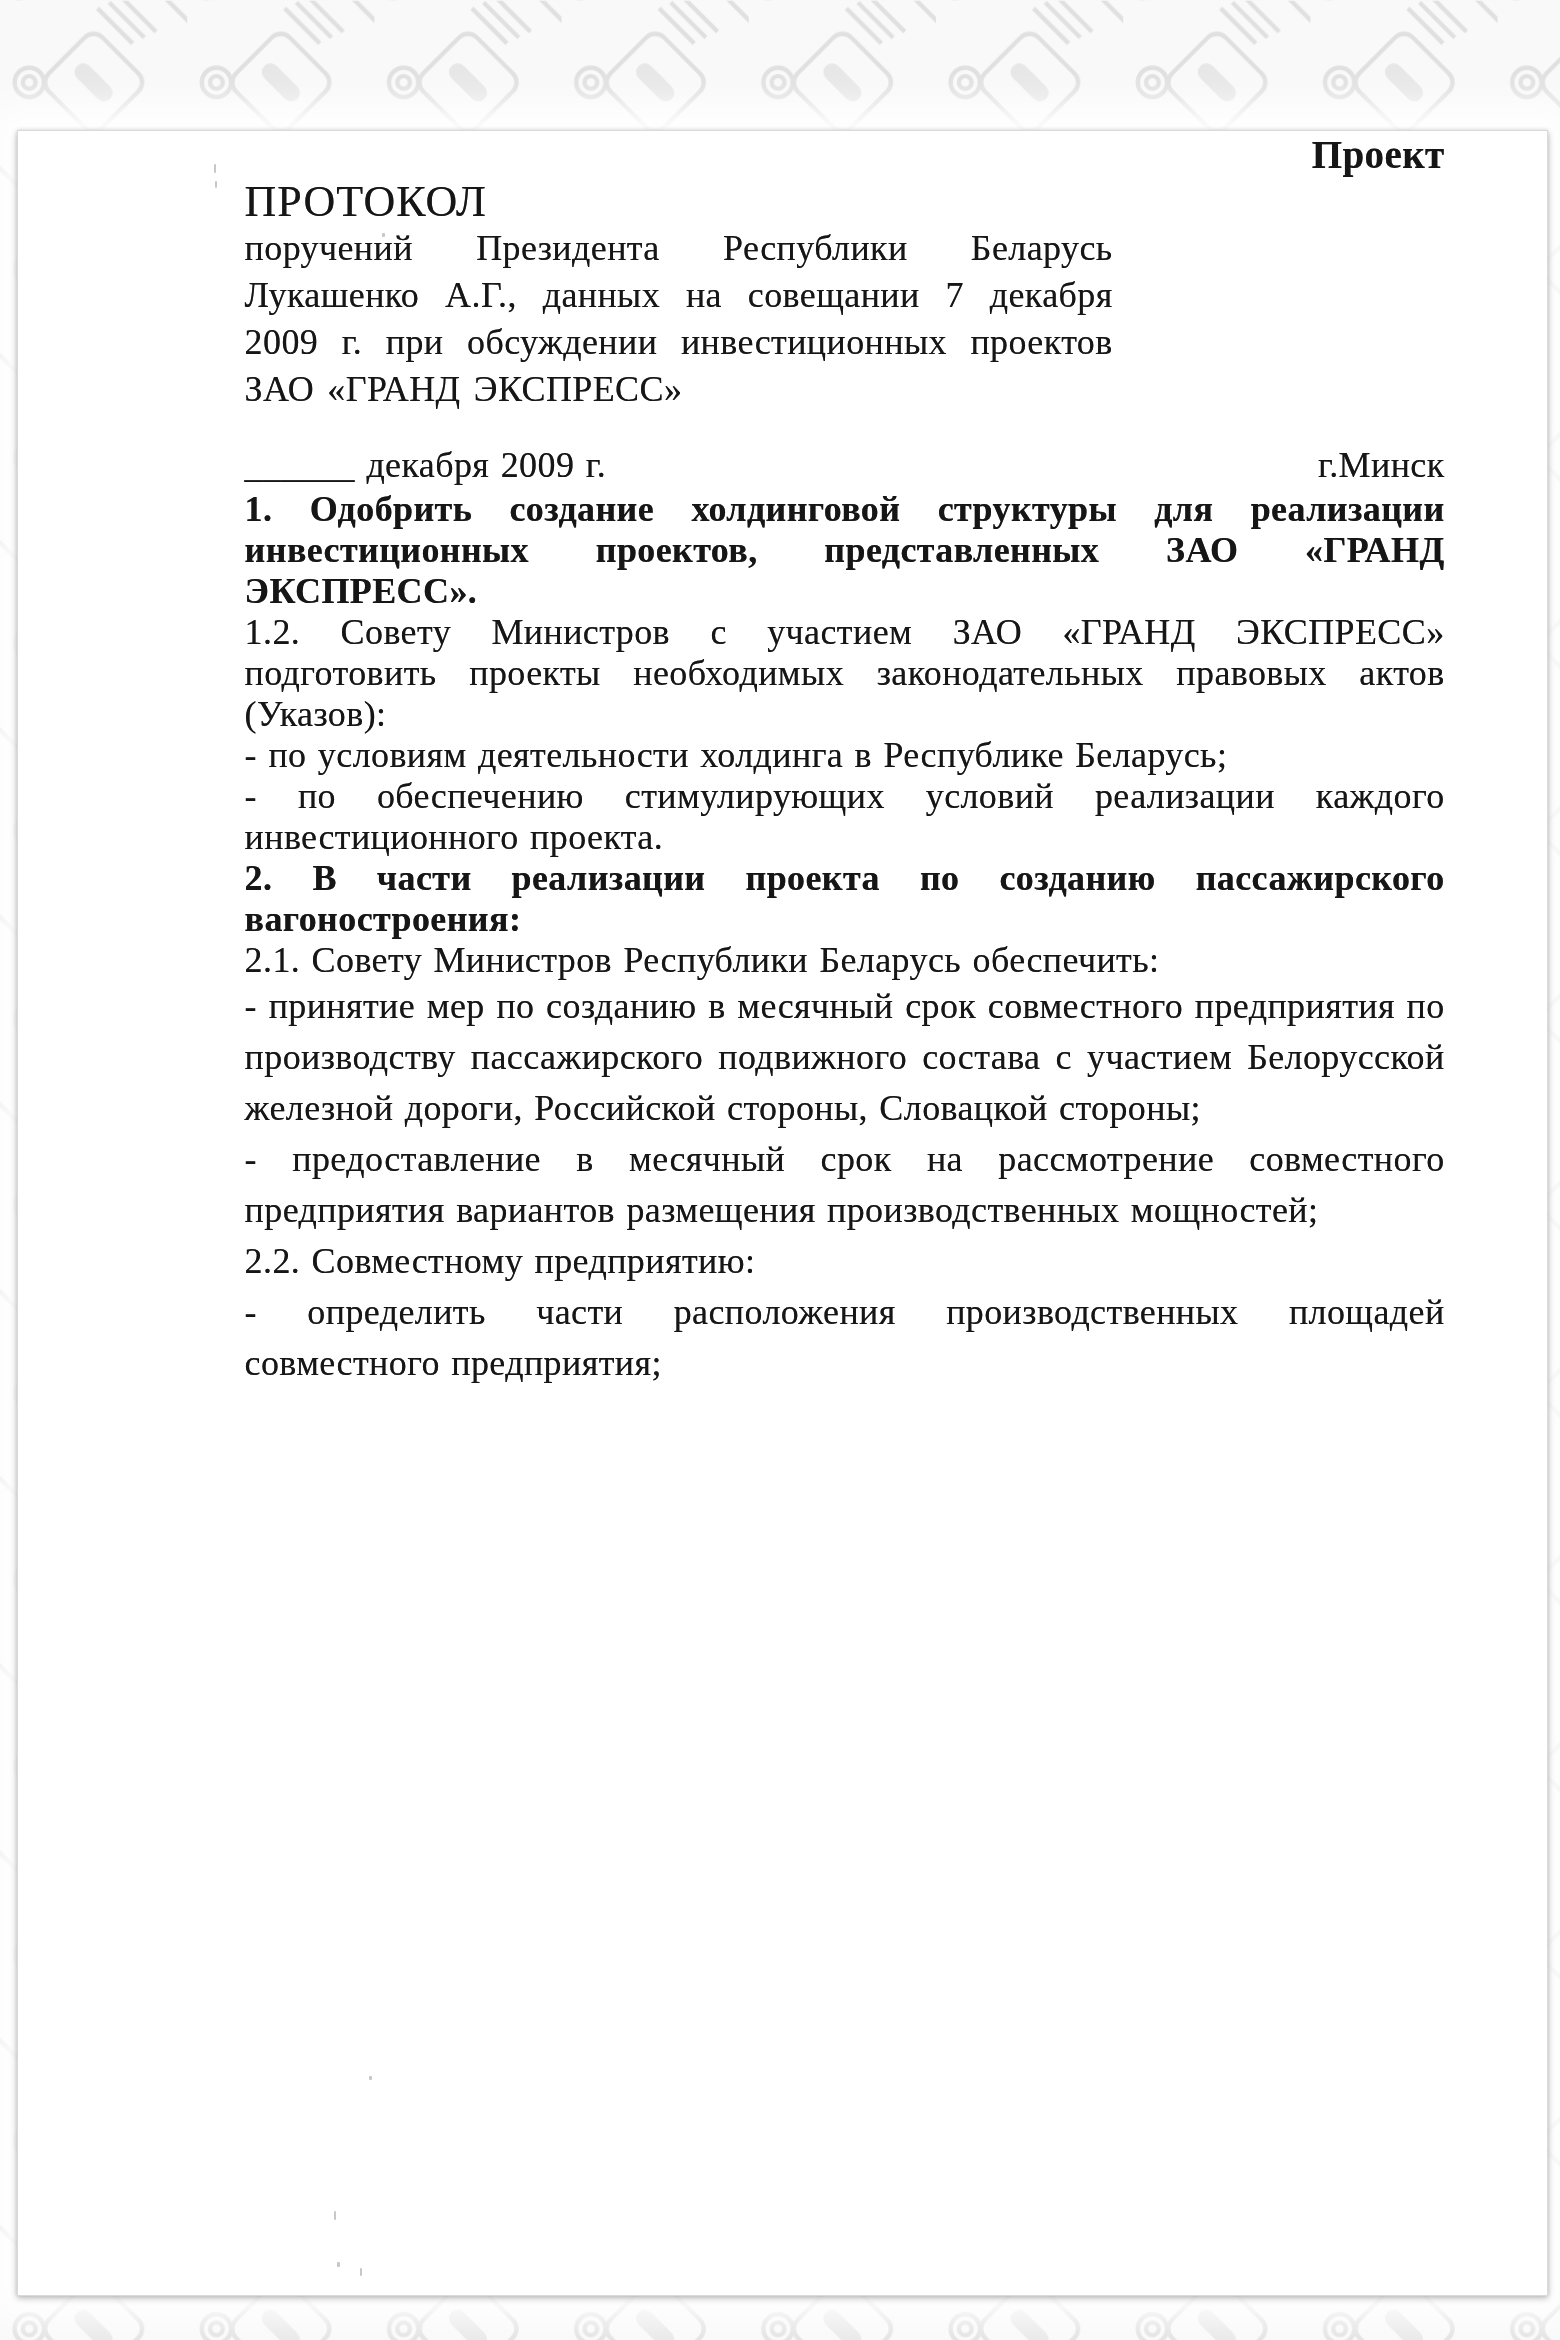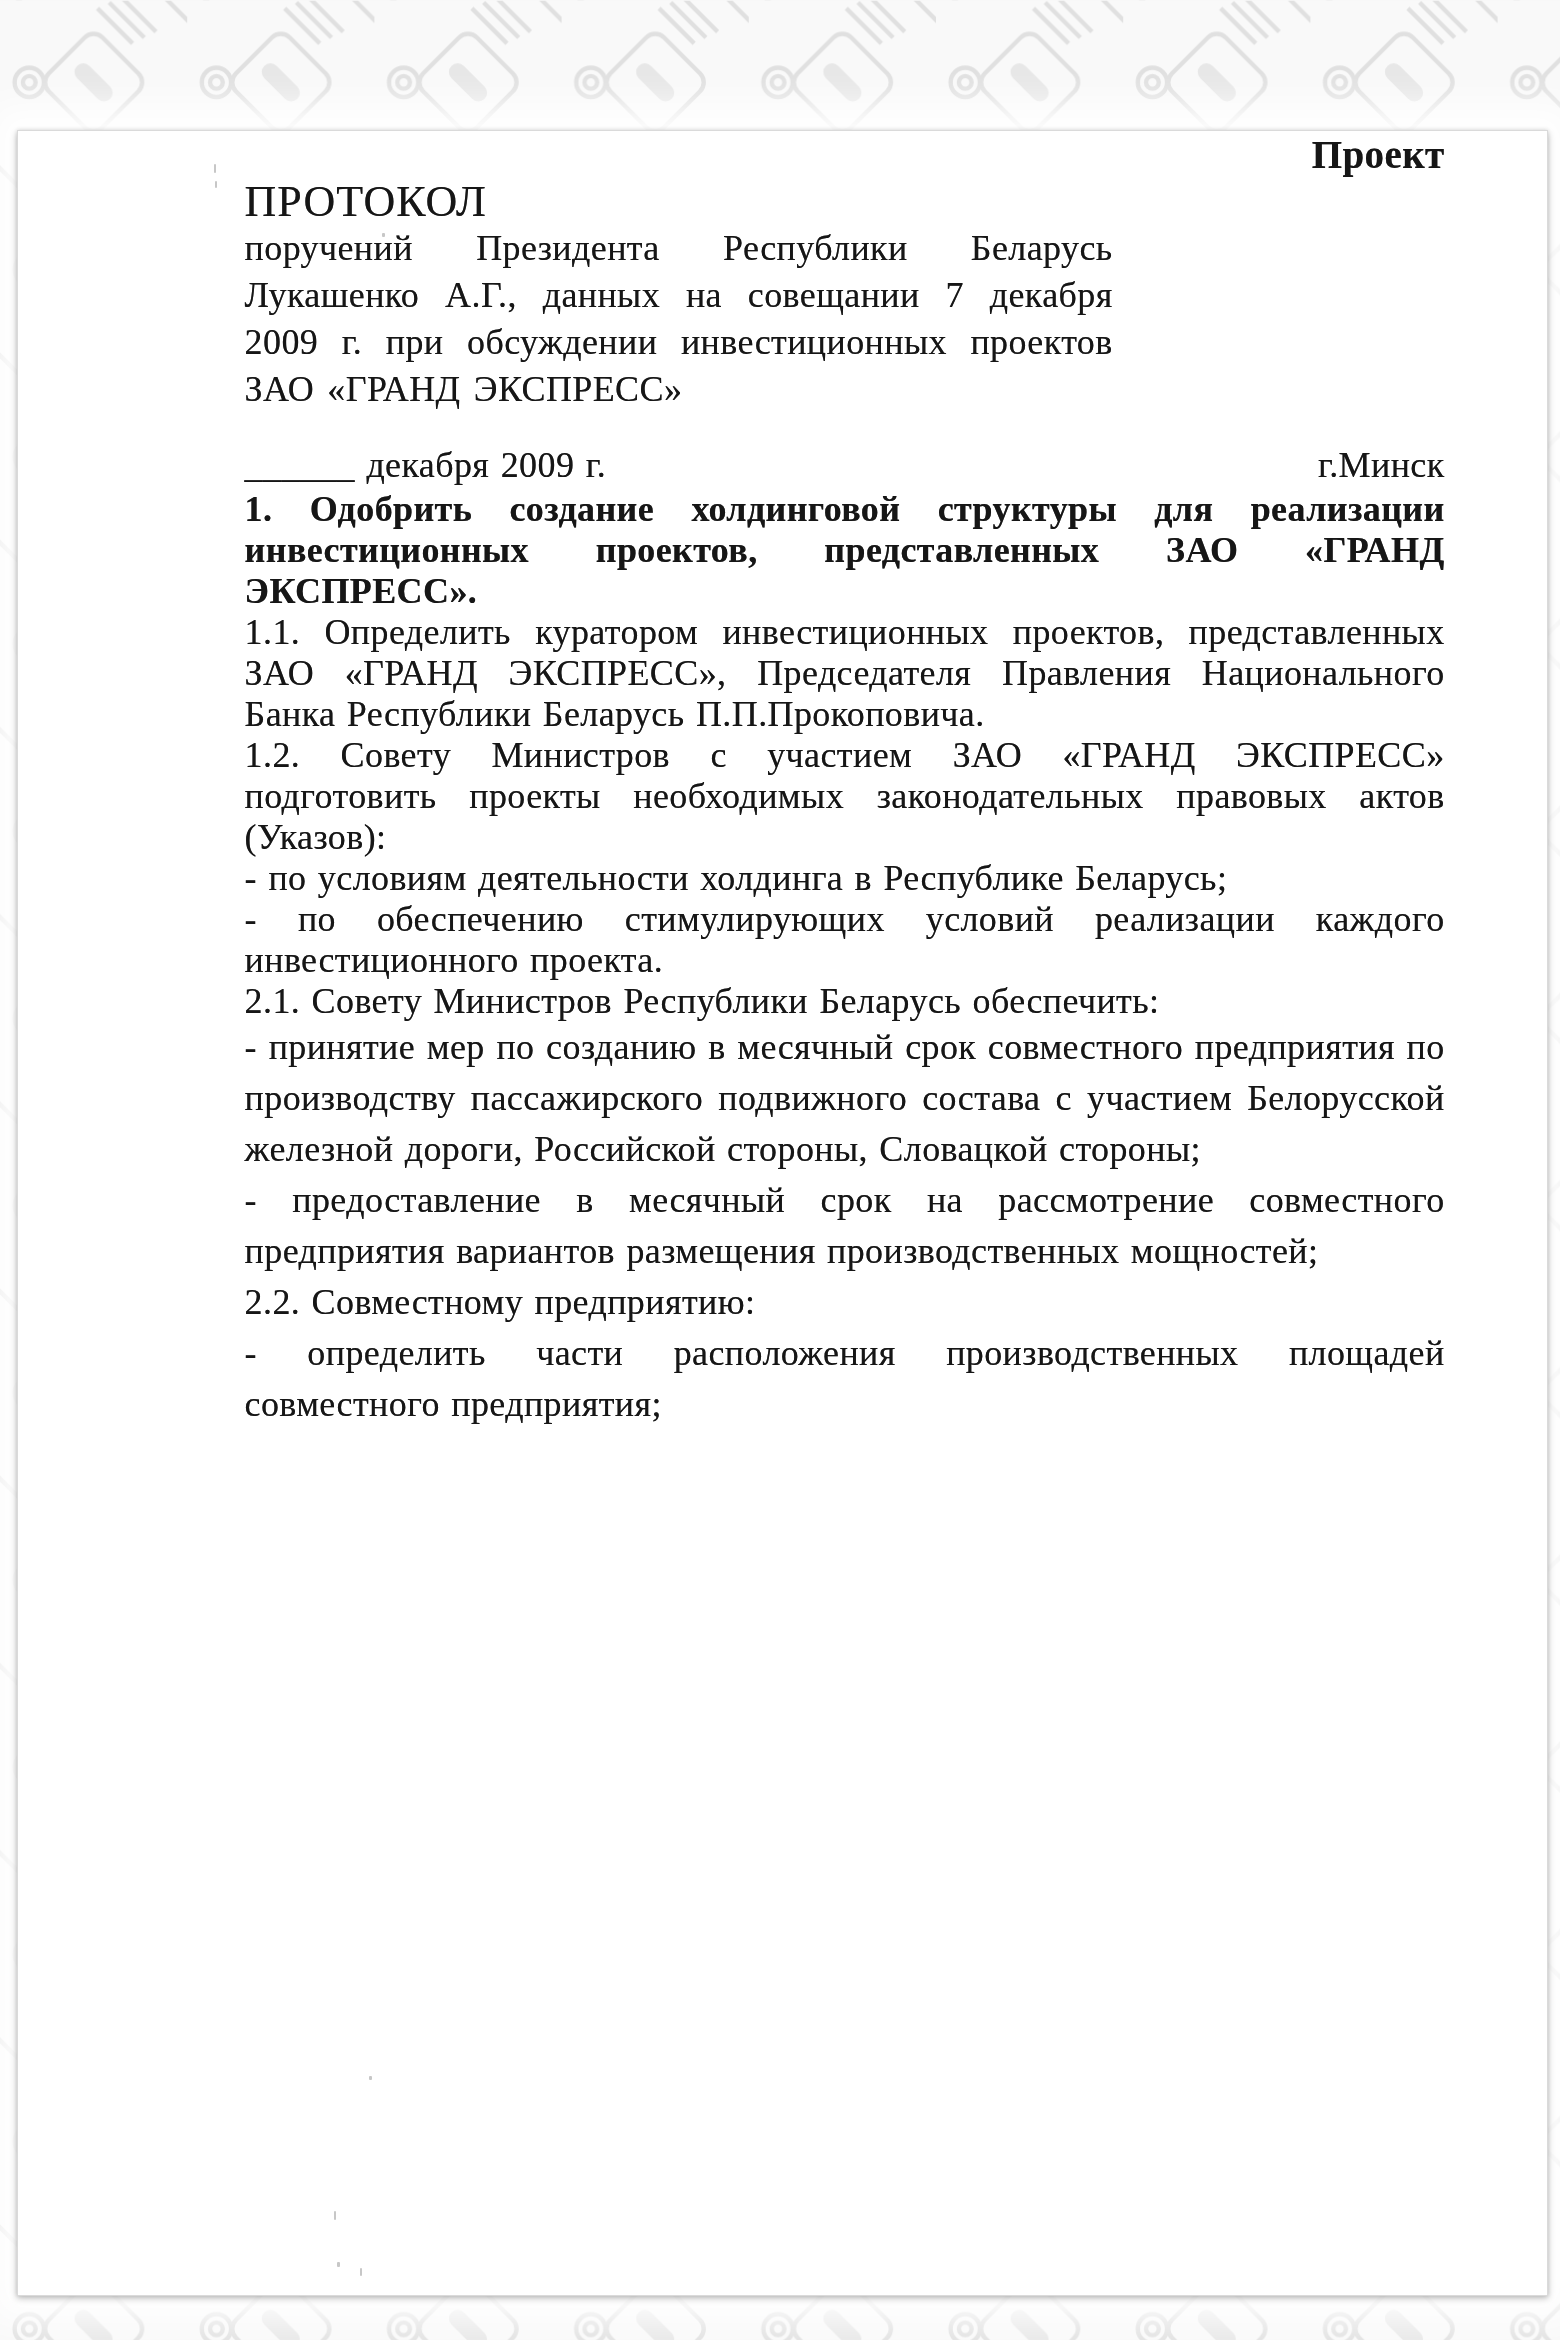--- a/index.html
+++ b/index.html
@@ -130,28 +130,28 @@
 
       <p class="intro j">поручений Президента Республики Беларусь Лукашенко А.Г., данных на совещании 7 декабря 2009 г. при обсуждении инвестиционных проектов ЗАО «ГРАНД ЭКСПРЕСС»</p>
 
       <div class="dateline">
         <span><span>______</span><span> декабря 2009 г.</span></span>
         <span>г.Минск</span>
       </div>
 
       <p class="j s1 bold mt-sec1">1. Одобрить создание холдинговой структуры для реализации инвестиционных проектов, представленных ЗАО «ГРАНД ЭКСПРЕСС».</p>
 
-      <p class="j s1">1.1. Определить куратором инвестиционных проектов, представленных ЗАО «ГРАНД ЭКСПРЕСС», Председателя Правления Национального Банка Республики Беларусь П.П.Прокоповича.</p>
 
       <p class="j s1">1.2. Совету Министров с участием ЗАО «ГРАНД ЭКСПРЕСС» подготовить проекты необходимых законодательных правовых актов (Указов):</p>
 
       <p class="j s1">- по условиям деятельности холдинга в Республике Беларусь;</p>
 
       <p class="j s1">- по обеспечению стимулирующих условий реализации каждого инвестиционного проекта.</p>
 
+      <p class="j s1 bold mt-sec2">2. В части реализации проекта по созданию пассажирского вагоностроения:</p>
 
       <p class="j s1">2.1. Совету Министров Республики Беларусь обеспечить:</p>
 
       <p class="j s2">- принятие мер по созданию в месячный срок совместного предприятия по производству пассажирского подвижного состава с участием Белорусской железной дороги, Российской стороны, Словацкой стороны;</p>
 
       <p class="j s2">- предоставление в месячный срок на рассмотрение совместного предприятия вариантов размещения производственных мощностей;</p>
 
 
       <p class="j s2">2.2. Совместному предприятию:</p>
 

